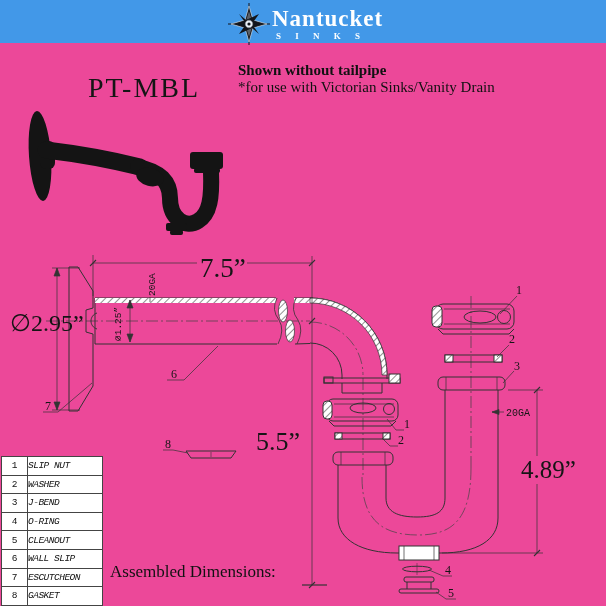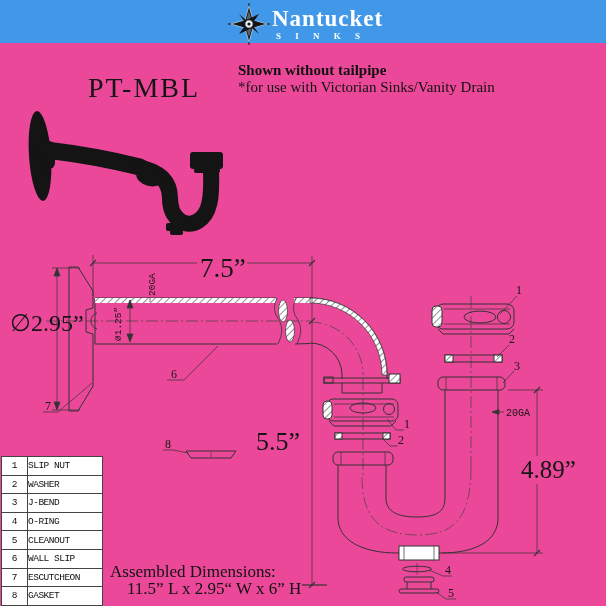--- a/index.html
+++ b/index.html
@@ -11,21 +11,21 @@
   .brand-sub{position:absolute;left:276px;top:31px;font-family:"Liberation Serif",serif;
          font-weight:bold;font-size:9px;color:#fff;letter-spacing:6px;}
   .model{position:absolute;left:88px;top:60px;font-size:28px;letter-spacing:2px;color:#151515;margin-top:12px;}
   .note1{position:absolute;left:238px;top:62px;font-size:15px;color:#111;font-weight:bold;}
   .note2{position:absolute;left:238px;top:79px;font-size:15px;color:#111;text-align:right;}
   .drawing-svg{position:absolute;left:0;top:0;}
   table.parts{position:absolute;left:1px;top:456px;width:102px;border-collapse:collapse;
          font-family:"Liberation Mono",monospace;font-size:9.5px;color:#111;background:#fff;}
   table.parts td{border:1px solid #444;height:17.6px;padding:0;}
   td.pnum{width:25px;text-align:center;}
-  td.pname{padding-left:5px;letter-spacing:-0.5px;}
+  td.pname{padding-left:5px;letter-spacing:-0.5px;font-style:italic;}
   .asm1{position:absolute;left:110px;top:562px;font-size:17px;color:#111;}
   .asm2{position:absolute;left:127px;top:579px;font-size:17px;color:#111;}
 </style>
 </head>
 <body>
 
 <div class="stage">
 
   <div class="header-bar"></div>
   <div class="brand">Nantucket</div>
@@ -295,15 +295,14 @@
           <td class="pname">ESCUTCHEON</td>
         </tr>
       <tr>
           <td class="pnum">8</td>
           <td class="pname">GASKET</td>
         </tr>
     </tbody>
   </table>
 
   <div class="asm1">Assembled Dimensions:</div>
-  <div class="asm2">11.5” L x 2.95“ W x 6” H</div>
 
 </div>
 
 </body></html>

